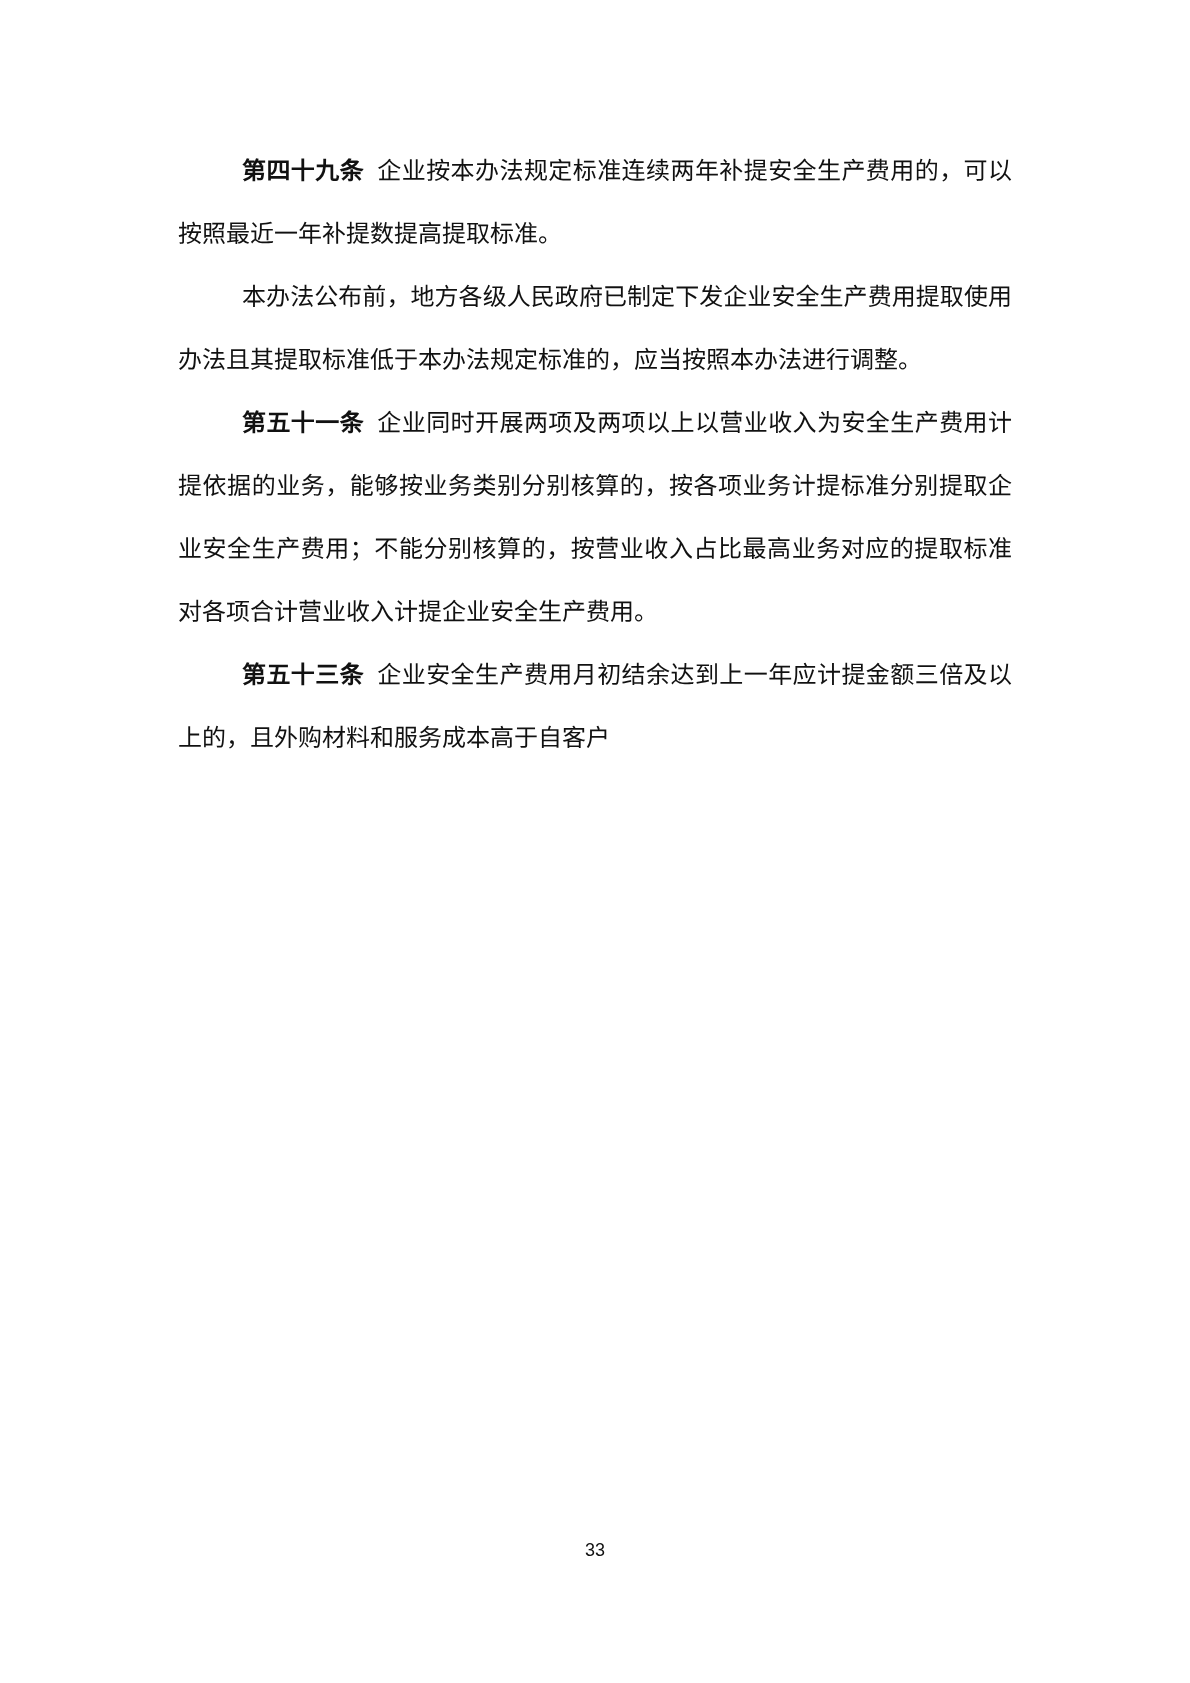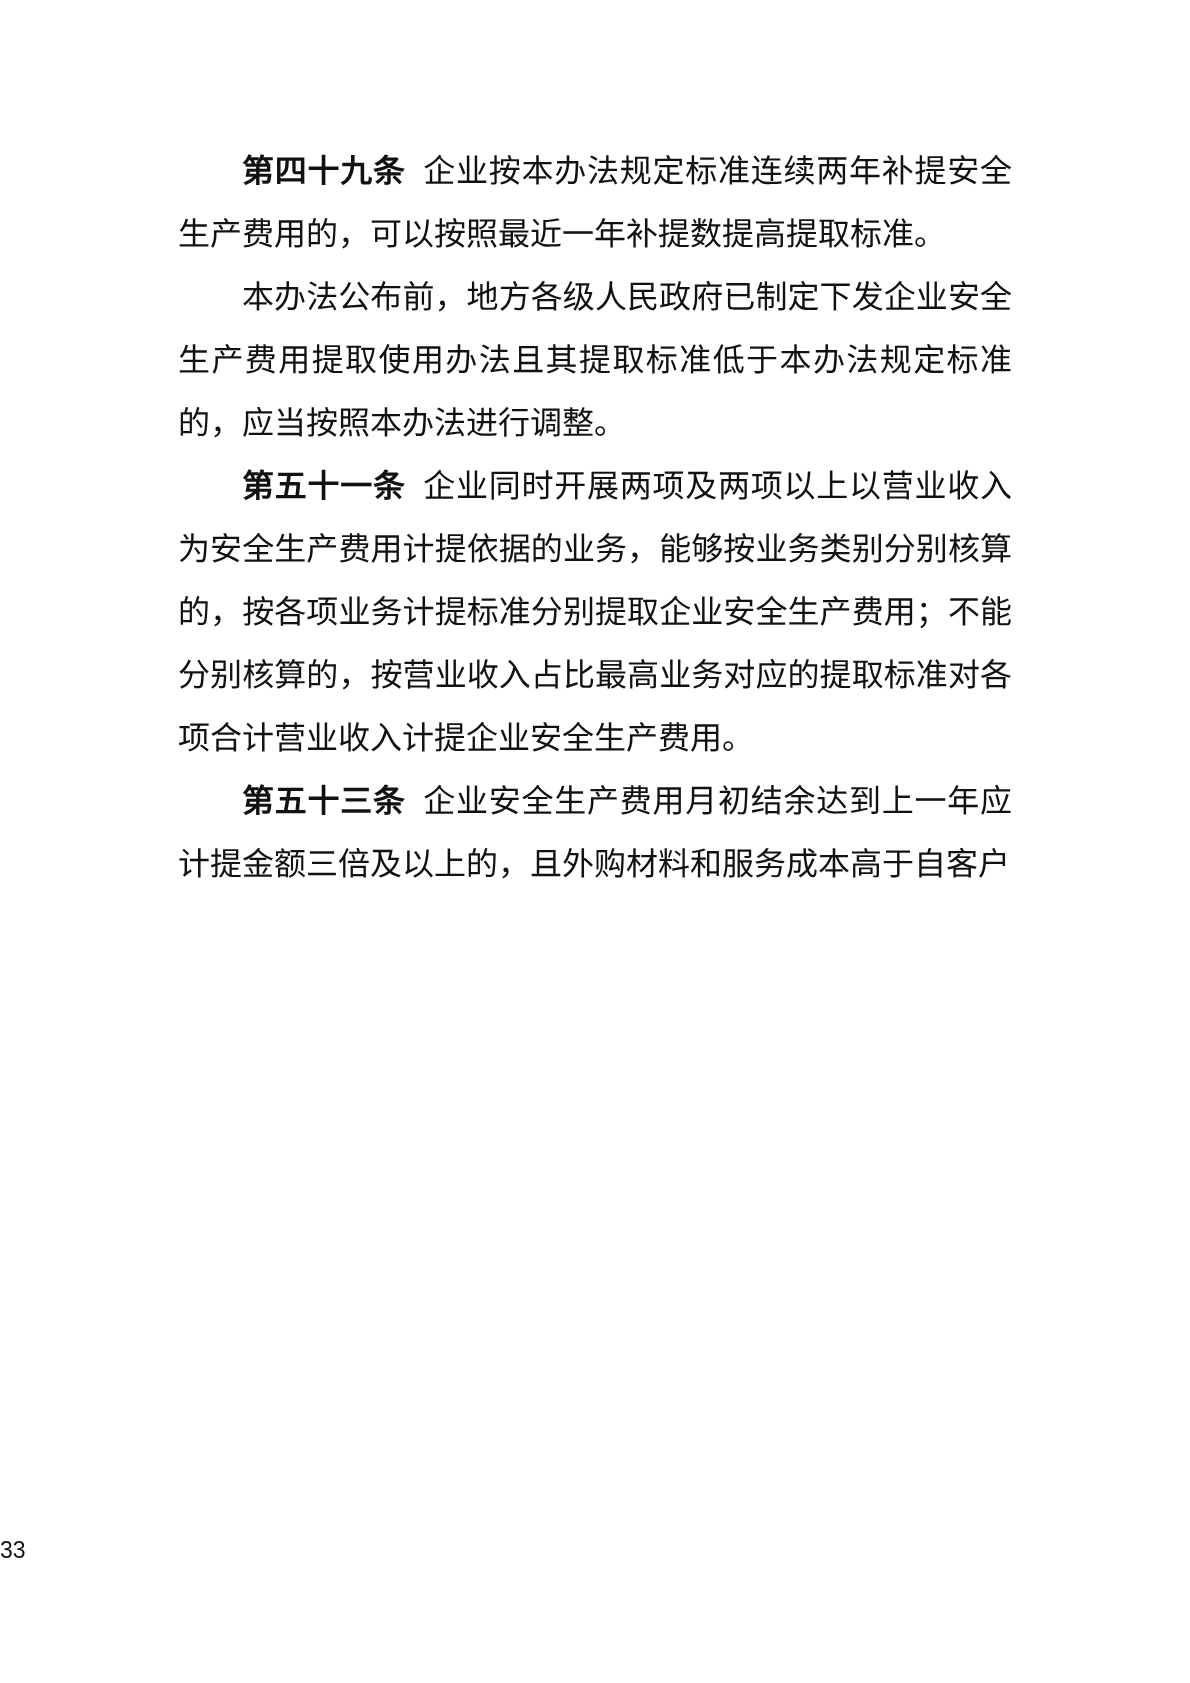--- a/index.html
+++ b/index.html
@@ -15,43 +15,44 @@
     background: #ffffff;
     overflow: hidden;
     font-family: "Liberation Serif", "DejaVu Serif", serif;
     color: #111111;
   }
   .doc-body {
     position: absolute;
     left: 178px;
     top: 140px;
     width: 834px;
-    font-size: 32px;
+    font-size: 24px;
     line-height: 63px;
     text-align: justify;
     text-justify: inter-ideograph;
     letter-spacing: 0;
   }
   .para {
     margin: 0;
     padding: 0;
     text-indent: 64px; 
     word-break: break-all;
   }
   .article-no {
     font-weight: 700;
     margin-right: 0.55em;
   }
   .page-footer {
     position: absolute;
     top: 1534px;
     left: 0;
     width: 100%;
+    text-align: center;
     font-family: "Liberation Sans", "DejaVu Sans", sans-serif;
-    font-size: 23px;
+    font-size: 18px;
     line-height: 32px;
     color: #111111;
   }
 </style>
 </head>
 <body>
 
 <div class="page">
 
   <main class="doc-body">

